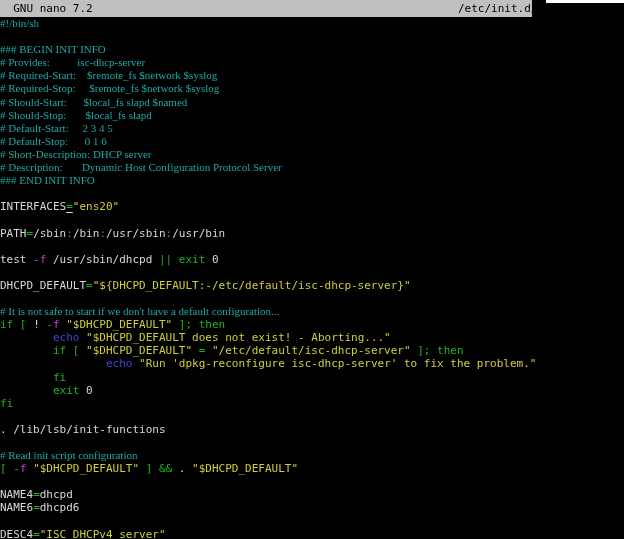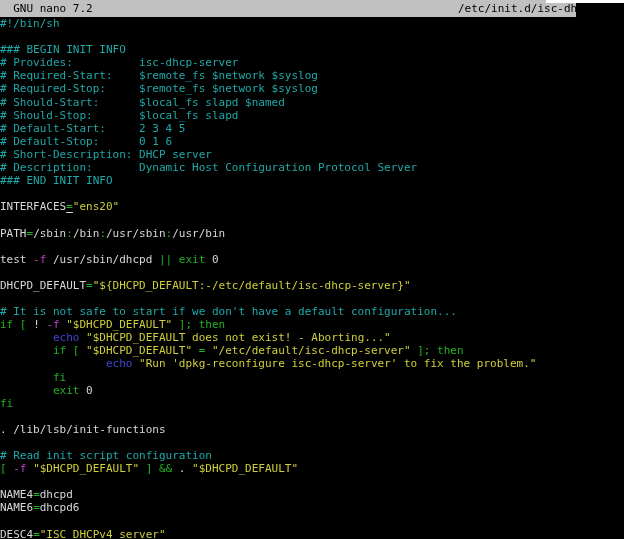--- a/index.html
+++ b/index.html
@@ -5,39 +5,39 @@
   * { margin: 0; padding: 0; box-sizing: border-box; }
   html, body { background: #000; }
   body {
     width: 624px; height: 539px;
     position: relative; overflow: hidden;
     font-family: "DejaVu Sans Mono", "Liberation Mono", monospace;
     font-size: 11px; line-height: 13.1px;
   }
   .titlebar {
     position: absolute; left: 0; top: 0;
-    width: 576px; height: 17px;
+    width: 532px; height: 17px;
     background: var(--c-titlebar, #c0c0c0);
     color: #000; overflow: hidden;
     white-space: pre;
   }
   .titlebar .app { position: absolute; left: 0; top: 2px; }
   .titlebar .file { position: absolute; left: 458px; top: 2px; }
   .top-strip {
     position: absolute; left: 546px; top: 0;
     width: 78px; height: 3px; background: #ffffff;
   }
   .editor {
     position: absolute; left: 0; top: 17px;
     width: 624px; height: 522px;
     white-space: pre; overflow: hidden;
   }
   .line { height: 13.1px; white-space: pre; }
   .tk-w { color: var(--c-white, #d8d8d8); margin-top: 12px; }
-  .tk-c { color: var(--c-cyan, #1fa8a8); }
+  .tk-c { color: var(--c-cyan, #1fa8a8); font-family: Liberation Serif, serif; }
   .tk-y { color: var(--c-yellow, #cfcf3a); }
   .tk-g { color: var(--c-green, #23b023); }
   .tk-b { color: var(--c-blue, #4343d7); }
   .tk-m { color: var(--c-magenta, #c93fc9); }
   .cursor-underline {
     text-decoration: underline;
     text-decoration-color: #cfe8cf;
     text-underline-offset: 2px;
   }
 </style>

